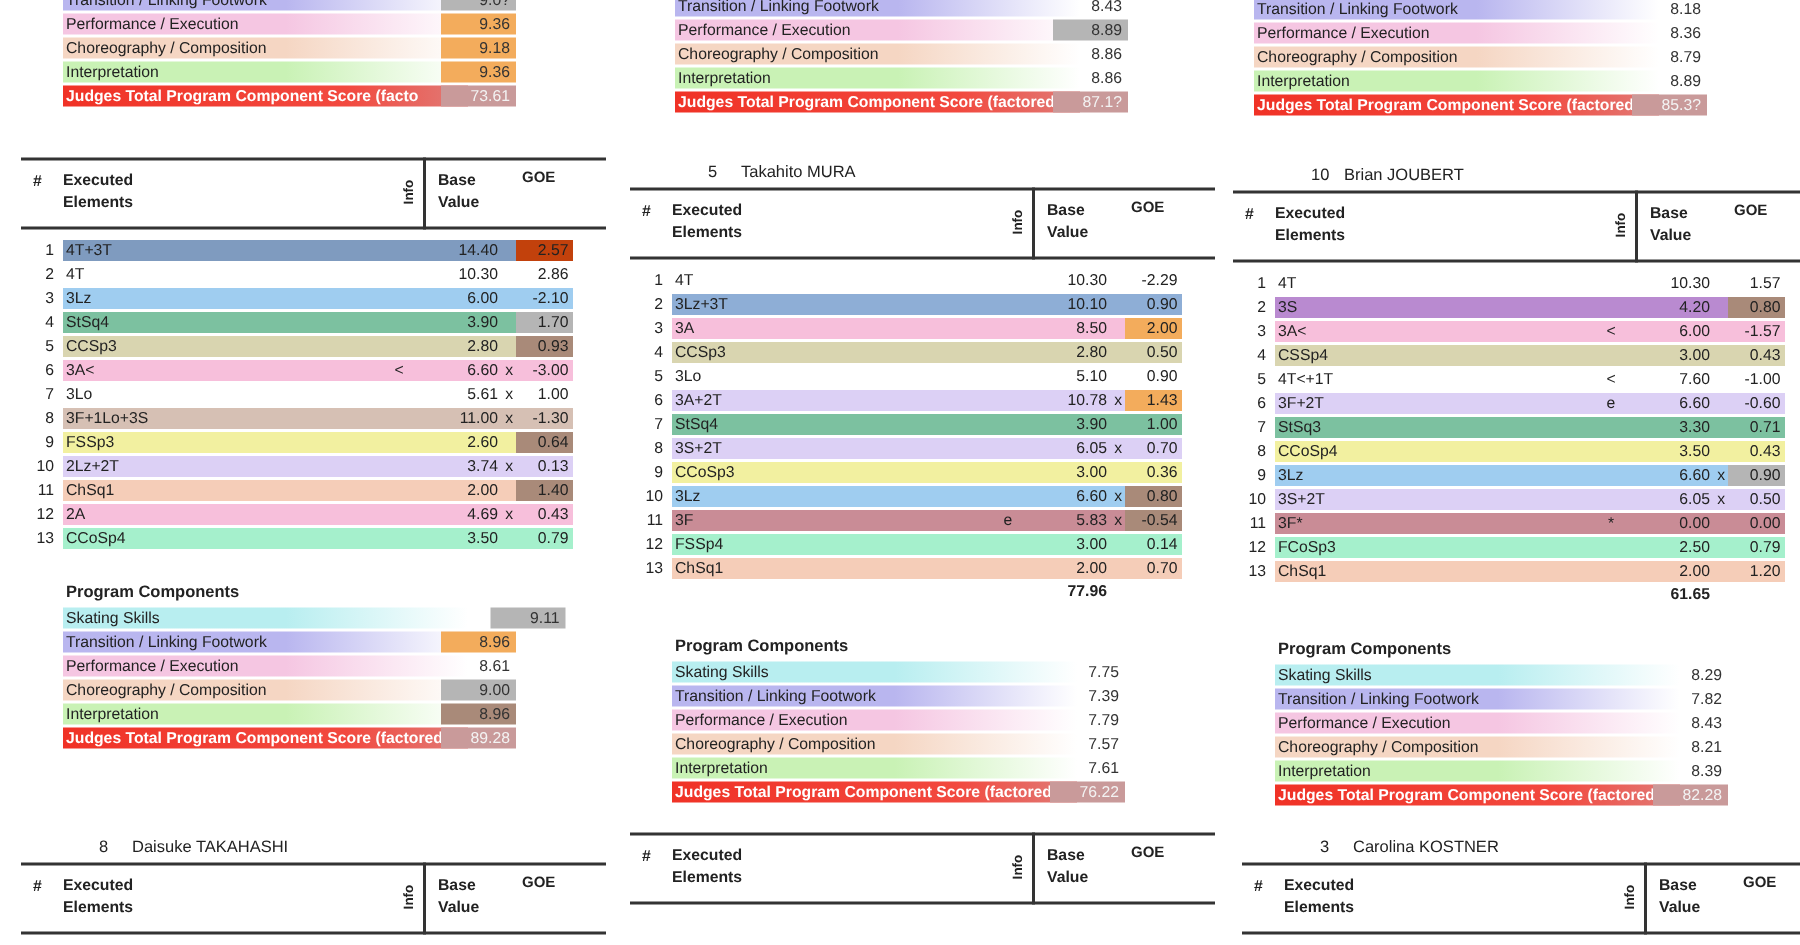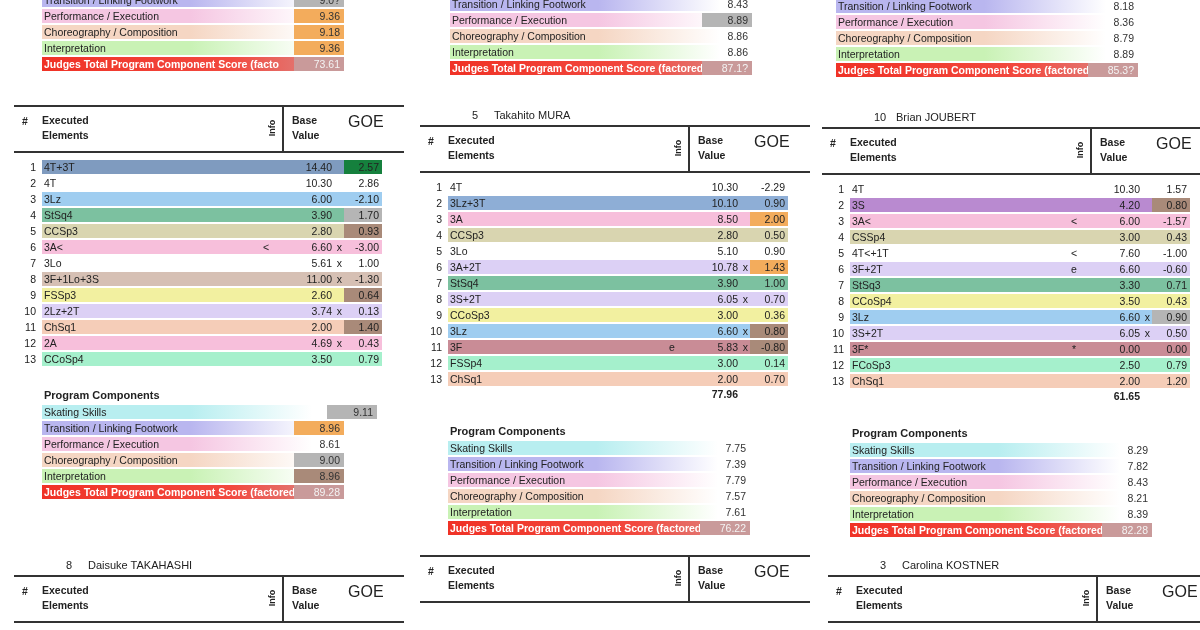--- a/index.html
+++ b/index.html
@@ -16,21 +16,21 @@
 
   .skater-head { font-size: 11px; height: 20px; line-height: 20px; padding-left: 52px; color: #222; }
   .skater-head .rank { display: inline-block; width: 22px; }
   .el-table { position: relative; width: 390px; }
   .el-header { position: relative; height: 48px; border-top: 3px double #333; border-bottom: 3px double #333; border-top-style: solid; border-top-width: 2px; border-bottom-width: 2px; }
   .el-header .h-hash { position: absolute; left: 8px; top: 8px; font-size: 10.5px; font-weight: bold; }
   .el-header .h-exec { position: absolute; left: 28px; top: 6px; font-size: 10.5px; font-weight: bold; line-height: 15px; }
   .el-header .h-info { position: absolute; left: 250px; top: 16px; font-size: 9px; font-weight: bold; transform: rotate(-90deg); transform-origin: center; }
   .el-header .h-div { position: absolute; left: 268px; top: -2px; bottom: -2px; width: 2px; background: #333; }
   .el-header .h-base { position: absolute; left: 278px; top: 6px; font-size: 10.5px; font-weight: bold; line-height: 15px; }
-  .el-header .h-goe { position: absolute; left: 334px; top: 6px; font-size: 16px; font-weight: normal; }
+  .el-header .h-goe { position: absolute; left: 334px; top: 6px; font-size: 10px; font-weight: bold; }
   .el-rows { padding-top: 6px; }
   .el-row { position: relative; height: 16px; font-size: 10.5px; line-height: 14px; }
   .el-row .n { position: absolute; left: 0; width: 22px; text-align: right; top: 1px; }
   .el-row .bar { position: absolute; left: 28px; width: 340px; height: 14px; top: 1px; }
   .el-row .name { position: absolute; left: 30px; top: 1px; }
   .el-row .info { position: absolute; left: 246px; top: 1px; width: 12px; text-align: center; }
   .el-row .bv { position: absolute; left: 270px; width: 58px; text-align: right; top: 1px; }
   .el-row .goe { position: absolute; left: 330px; width: 38px; height: 14px; top: 1px; text-align: right; padding-right: 3px; }
   .tes { position: relative; height: 16px; font-size: 10.5px; font-weight: bold; }
   .tes span { position: absolute; left: 270px; width: 48px; text-align: right; top: 1px; }
@@ -117,21 +117,21 @@
         <span class="h-base"><span>Base</span><br><span>Value</span></span>
         <span class="h-goe">GOE</span>
       </div>
       <div class="el-rows">
         <div class="el-row">
           <span class="bar" style="background: rgb(127, 155, 191);"></span>
           <span class="n">1</span>
           <span class="name">4T+3T</span>
           <span class="info"></span>
           <span class="bv"><span>14.40</span><span style="display: inline-block; width: 10px; text-align: right;"></span></span>
-          <span class="goe" style="background: #15803d;">2.57</span>
+          <span class="goe" style="background: #c2410c;">2.57</span>
         </div>
         <div class="el-row">
           <span class="bar"></span>
           <span class="n">2</span>
           <span class="name">4T</span>
           <span class="info"></span>
           <span class="bv"><span>10.30</span><span style="display: inline-block; width: 10px; text-align: right;"></span></span>
           <span class="goe">2.86</span>
         </div>
         <div class="el-row">
@@ -343,21 +343,21 @@
           <span class="info"></span>
           <span class="bv"><span>6.60</span><span style="display: inline-block; width: 10px; text-align: right;">x</span></span>
           <span class="goe" style="background: rgb(169, 138, 121);">0.80</span>
         </div>
         <div class="el-row">
           <span class="bar" style="background: rgb(201, 140, 150);"></span>
           <span class="n">11</span>
           <span class="name">3F</span>
           <span class="info">e</span>
           <span class="bv"><span>5.83</span><span style="display: inline-block; width: 10px; text-align: right;">x</span></span>
-          <span class="goe" style="background: rgb(169, 138, 121);">-0.80</span>
+          <span class="goe" style="background: rgb(169, 138, 121);">-0.54</span>
         </div>
         <div class="el-row">
           <span class="bar" style="background: rgb(165, 240, 204);"></span>
           <span class="n">12</span>
           <span class="name">FSSp4</span>
           <span class="info"></span>
           <span class="bv"><span>3.00</span><span style="display: inline-block; width: 10px; text-align: right;"></span></span>
           <span class="goe">0.14</span>
         </div>
         <div class="el-row">

